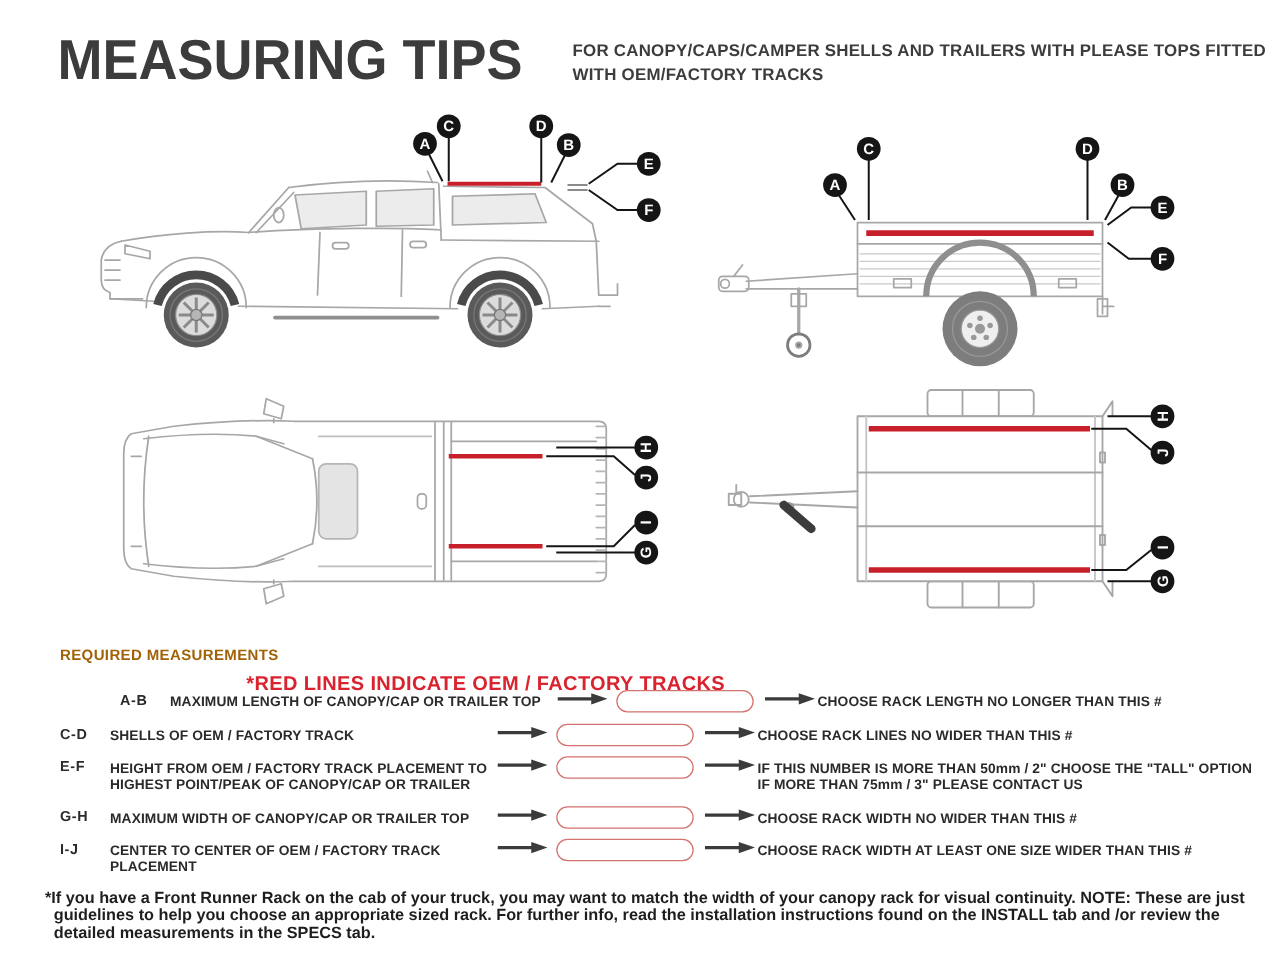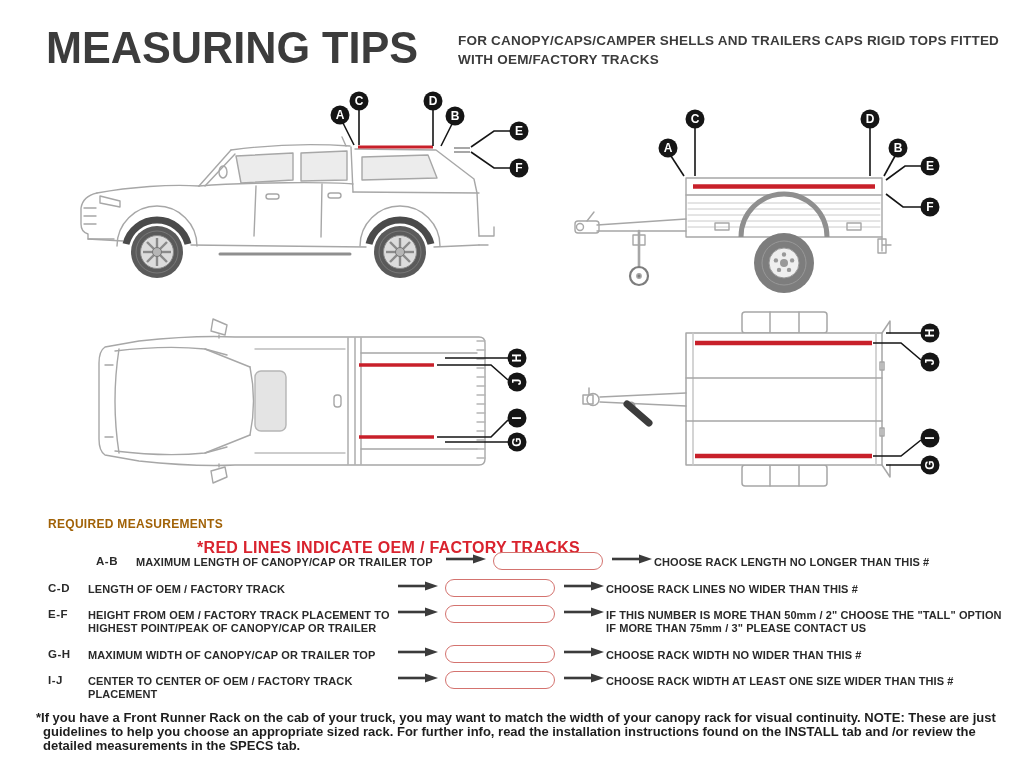--- a/index.html
+++ b/index.html
@@ -41,21 +41,21 @@
   .footnote{
     left:36px;top:711px;width:968px;font-size:13px;font-weight:bold;color:#1e1e1e;
     line-height:14px;padding-left:7px;text-indent:-7px;letter-spacing:0px;
   }
 </style>
 </head>
 <body>
 
 <div class="abs title">MEASURING TIPS</div>
 <div class="abs subtitle">
-  <span>FOR CANOPY/CAPS/CAMPER SHELLS AND TRAILERS CAPS RIGID TOPS FITTED</span>
+  <span>FOR CANOPY/CAPS/CAMPER SHELLS AND TRAILERS WITH PLEASE TOPS FITTED</span>
   <span>WITH OEM/FACTORY TRACKS</span>
 </div>
 
 <svg class="abs" style="left:70px;top:86px;" width="465" height="204" viewBox="0 0 465 204">
   <g stroke="#a7a7a7" stroke-width="1.4" fill="none" stroke-linejoin="round" stroke-linecap="round">
 
     <path d="M27,107 C60,101 100,98 129,100"></path>
     <path d="M27,107 Q13,110 11,122 L11,138 Q11,146 18,148 L18,153 L44,153"></path>
     <path d="M14,122 h12 M14,130 h12 M14,138 h12"></path>
     <path d="M30,110 L50,115 L50,121 L30,117 Z"></path>
@@ -360,21 +360,21 @@
       </svg>
     </span>
   <div class="m-result">
       <span>CHOOSE RACK LENGTH NO LONGER THAN THIS #</span>
     </div>
 </div>
 
 <div class="abs mrow" style="top:582px;">
   <span class="m-id">C-D</span>
   <div class="m-desc">
-      <span>LENGTH OF OEM / FACTORY TRACK</span>
+      <span>SHELLS OF OEM / FACTORY TRACK</span>
     </div>
   <span class="m-arrow1">
       <svg width="40" height="10">
         <line x1="0" y1="5" x2="29" y2="5" stroke="#3b3b3b" stroke-width="2.6"></line>
         <polygon points="27,0.5 40,5 27,9.5" fill="#3b3b3b"></polygon>
       </svg>
     </span>
   <div class="m-pill"></div>
   <span class="m-arrow2">
       <svg width="40" height="10">

